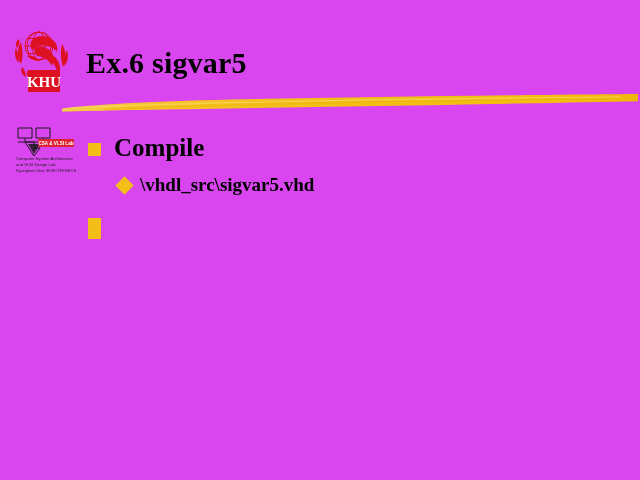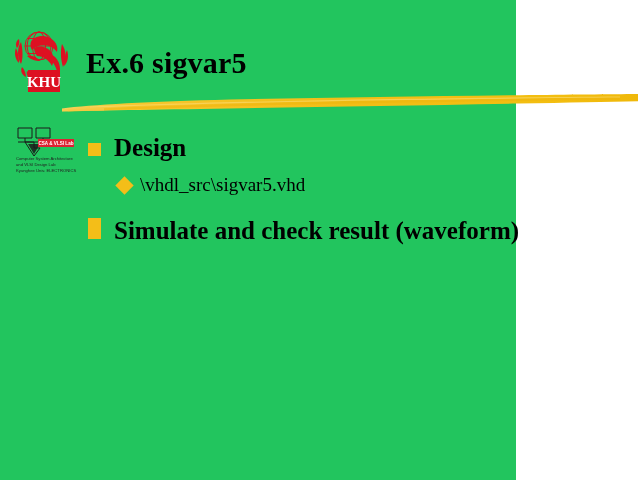--- a/index.html
+++ b/index.html
@@ -11,23 +11,23 @@
     width: 640px;
     height: 480px;
     overflow: hidden;
     font-family: "Liberation Serif", "DejaVu Serif", serif;
     position: relative;
   }
 
   .slide {
     position: absolute;
     left: 0; top: 0;
-    width: 516px;
+    width: 640px;
     height: 480px;
-    background: #22c55e;
+    background: #d946ef;
   }
 
   
   .khu-logo {
     position: absolute;
     left: 12px;
     top: 26px;
     width: 62px;
     height: 68px;
   }
@@ -91,21 +91,21 @@
     width: 13px;
     height: 13px;
     background: #F4BE18;
     display: block;
   }
 
   .b2 {
     position: relative;
     padding-left: 54px;
     font-size: 19px;
-    font-weight: normal;
+    font-weight: bold;
     color: #000000;
     line-height: 1.18;
     margin-top: 4px;
     margin-bottom: 3px;
   }
   .b2 .dia {
     position: absolute;
     left: 32px;
     top: 5px;
     width: 13px;
@@ -205,41 +205,40 @@
       <path d="M30 18.6 C110 15.4 220 12.8 330 11.0 C420 9.6 500 8.8 560 8.4
                L560 9.6 C500 10.1 420 10.9 330 12.3 C220 14.0 110 16.5 30 19.6 Z" fill="#FAD86B" opacity="0.7"></path>
       <path d="M2 21.6 C16 20.6 30 19.8 44 19.2 L44 22.4 C30 22.8 16 23.2 2 23.6 Z" fill="#F6CC46" opacity="0.8"></path>
     </svg>
   </div>
 
   <div class="body-list">
 
     <div class="b1">
       <span class="sq"></span>
-      <span>Design</span>
+      <span>Compile</span>
     </div>
 
     <div class="sp-c"></div>
 
     <div class="b2">
       <span class="dia"></span>
       <span class="txt">\vhdl_src\sigvar5.vhd</span>
     </div>
 
     <div class="sp-a"></div>
 
     <div class="b1">
       <span class="sq"></span>
     </div>
 
     <div class="sp-c"></div>
 
     <div class="b1">
       <span class="sq"></span>
-      <span>Simulate and check result (waveform)</span>
     </div>
 
     <div class="sp-b"></div>
 
 
     <div class="sp-c"></div>
 
 
   </div>
 

